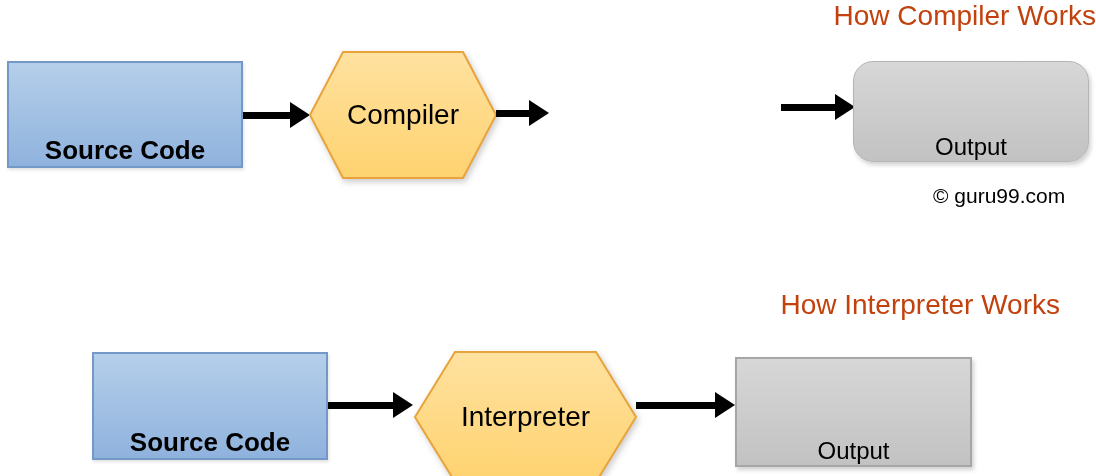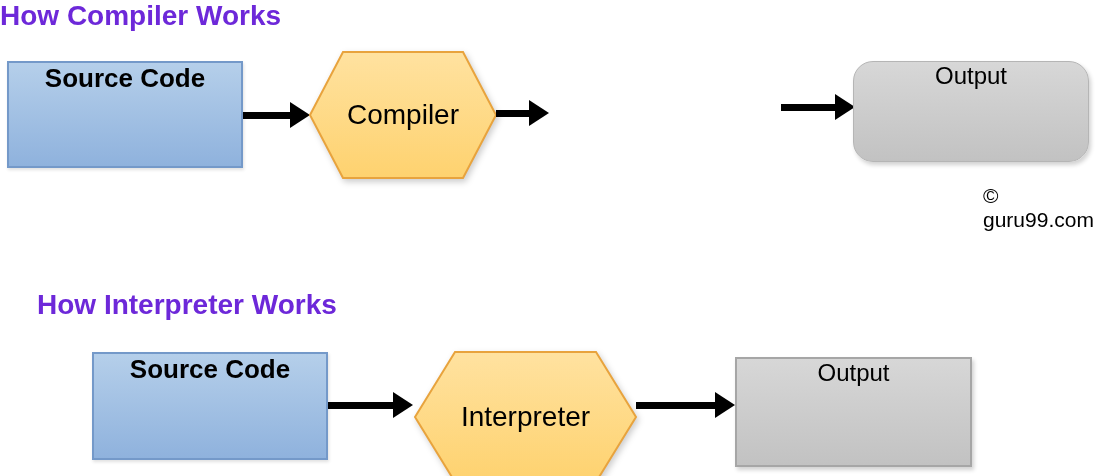--- a/index.html
+++ b/index.html
@@ -1,27 +1,27 @@
 <!DOCTYPE html>
 <html><head>
 <meta charset="utf-8">
 <style>
   html,body{margin:0;padding:0;background:#ffffff;}
   body{font-family:"Liberation Sans", sans-serif;}
   #stage{position:relative;width:1096px;height:476px;background:#ffffff;overflow:hidden;}
 
   .section-title{
-    position:absolute;text-align:left;
-    font-size:28px;font-weight:bold;color:#6d28d9;letter-spacing:0px;
+    position:absolute;text-align:right;
+    font-size:28px;font-weight:normal;color:#c2410c;letter-spacing:0px;
   }
   #title-compiler{left:0;top:0;width:1096px;}
-  #title-interpreter{left:0;top:289px;width:1060px;padding-left:37px;}
+  #title-interpreter{left:0;top:289px;width:1060px;}
 
   .node{
-    position:absolute;display:flex;align-items:flex-start;justify-content:center;
+    position:absolute;display:flex;align-items:flex-end;justify-content:center;
     color:#000;text-align:center;
   }
 
   .blue-box{
     background:linear-gradient(to bottom,#b5cfea 0%,#8fb2dd 100%);
     border:2px solid #7499c9;
     font-size:26px;font-weight:bold;
     box-shadow:1px 2px 3px rgba(0,0,0,0.12);
   }
   #blue1{left:7px;top:61px;width:232px;height:103px;}
@@ -60,21 +60,21 @@
     border-top:13px solid transparent;border-bottom:13px solid transparent;
     border-left:20px solid #000000;
   }
   #arrow1{left:243px;top:102px;width:67px;}
   #arrow2{left:496px;top:100px;width:53px;}
   #arrow3{left:781px;top:94px;width:74px;}
   #arrow4{left:328px;top:392px;width:85px;}
   #arrow5{left:636px;top:392px;width:99px;}
 
   .watermark{
-    position:absolute;left:983px;top:184px;
+    position:absolute;left:933px;top:184px;
     font-size:21px;color:#000;font-weight:normal;
   }
 </style>
 </head>
 <body>
 
 <div id="stage">
 
   <svg width="0" height="0" style="position:absolute" aria-hidden="true">
     <defs>

